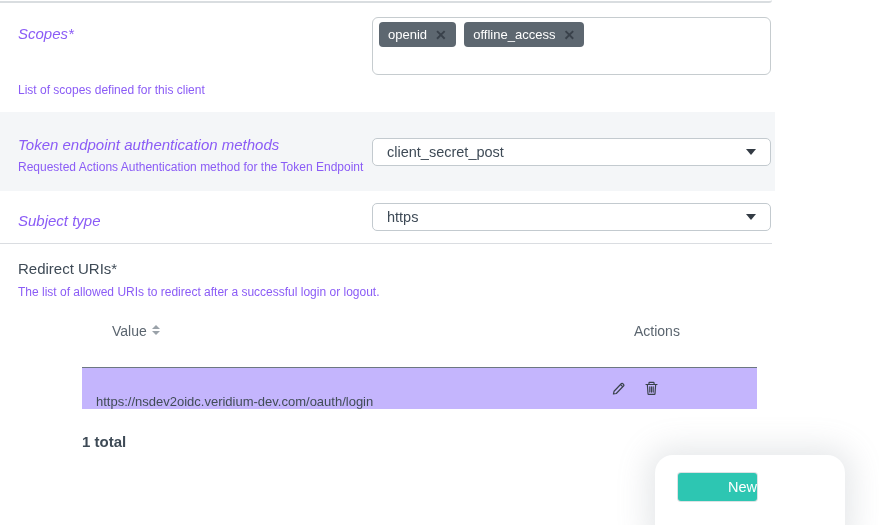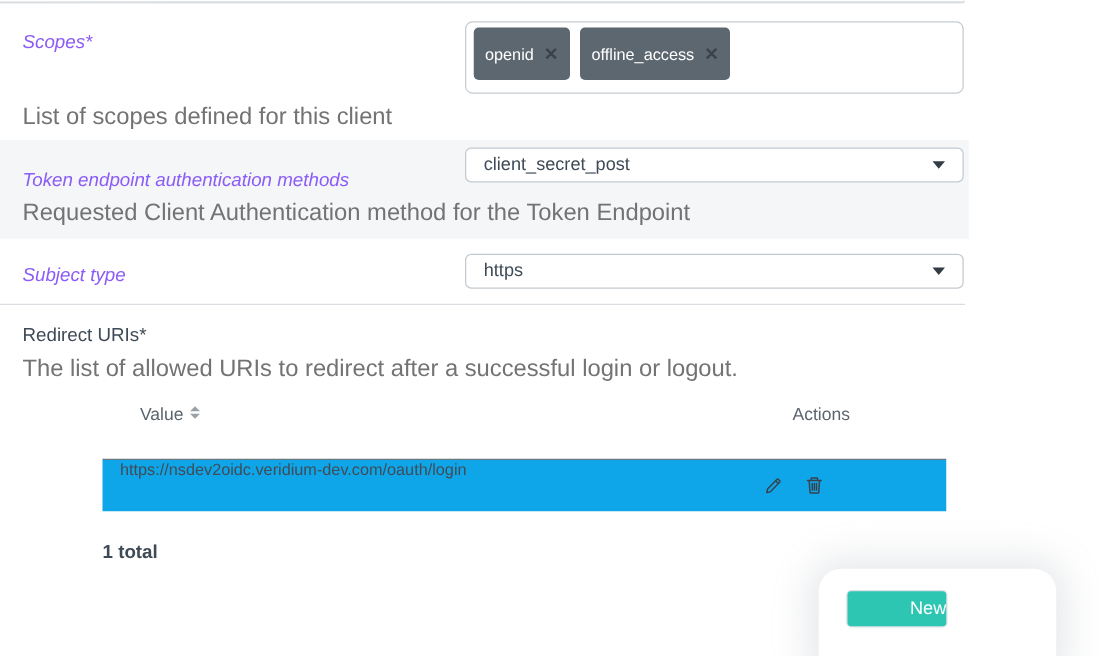--- a/index.html
+++ b/index.html
@@ -14,36 +14,36 @@
   .abs { position: absolute; }
 
   
   .top-hairline {
     left: 0; top: 0; width: 772px; height: 3px;
     border-bottom: 2px solid #d9dde0;
     border-bottom-right-radius: 6px;
   }
 
   .field-label { font-size: 15px; color: #8b5cf6; font-style: italic; }
-  .help-text   { font-size: 19px; color: #737373; }
+  .help-text   { font-size: 12px; color: #8b5cf6; }
 
   
   .scopes-box {
     left: 372px; top: 17px; width: 399px; height: 58px;
     background: #fff;
     border: 1px solid #c6cccf;
     border-radius: 6px;
     padding: 3px 4px;
   }
   .chip {
     display: inline-flex; align-items: center;
     background: #5d6770;
     color: #ffffff;
     border-radius: 4px;
-    height: 42px;
+    height: 25px;
     padding: 0 9px;
     margin: 1px 2px 0 2px;
     font-size: 13px;
     vertical-align: top;
   }
   .chip .x {
     margin-left: 8px;
     font-size: 14px;
     font-weight: bold;
     color: #39414a;
@@ -94,22 +94,22 @@
   }
   .sort-icon .tri-up { border-bottom: 4px solid #9aa2a9; margin-bottom: 2px; }
   .sort-icon .tri-dn { border-top: 4px solid #9aa2a9; }
 
   .table-header-rule {
     left: 82px; top: 367px; width: 675px; height: 1px;
     background: #6c7781;
   }
   .table-row {
     left: 82px; top: 368px; width: 675px; height: 41px;
-    background: #0ea5e9;
-    display: flex; align-items: flex-start;
+    background: #c4b5fd;
+    display: flex; align-items: flex-end;
   }
   .row-value { font-size: 13px; color: #414c57; padding-left: 14px; }
   .row-actions {
     position: absolute; left: 528px; top: 0; height: 100%;
     display: flex; align-items: center; gap: 16px;
   }
   .icon-btn { cursor: pointer; display: inline-flex; background: none; border: none; padding: 0; }
 
   .total-text { font-size: 15px; color: #3e4a56; }
 
@@ -150,26 +150,26 @@
     <span class="x">✕</span>
   </span>
 </div>
 
 <div class="abs help-text" style="left:18px; top:83px;">List of scopes defined for this client</div>
 
 <div class="abs section-highlight"></div>
 
 <div class="abs field-label" style="left:18px; top:136px;">Token endpoint authentication methods</div>
 
-<div class="abs select" style="left:372px; top:118px;gap:24px;">
+<div class="abs select" style="left:372px; top:138px;gap:24px;">
   <span>client_secret_post</span>
   <span class="caret"></span>
 </div>
 
-<div class="abs help-text" style="left:18px; top:160px;">Requested Client Authentication method for the Token Endpoint</div>
+<div class="abs help-text" style="left:18px; top:160px;">Requested Actions Authentication method for the Token Endpoint</div>
 
 <div class="abs field-label" style="left:18px; top:212px;">Subject type</div>
 
 <div class="abs select" style="left:372px; top:203px;">
   <span>https</span>
   <span class="caret"></span>
 </div>
 
 <div class="abs divider"></div>
 

